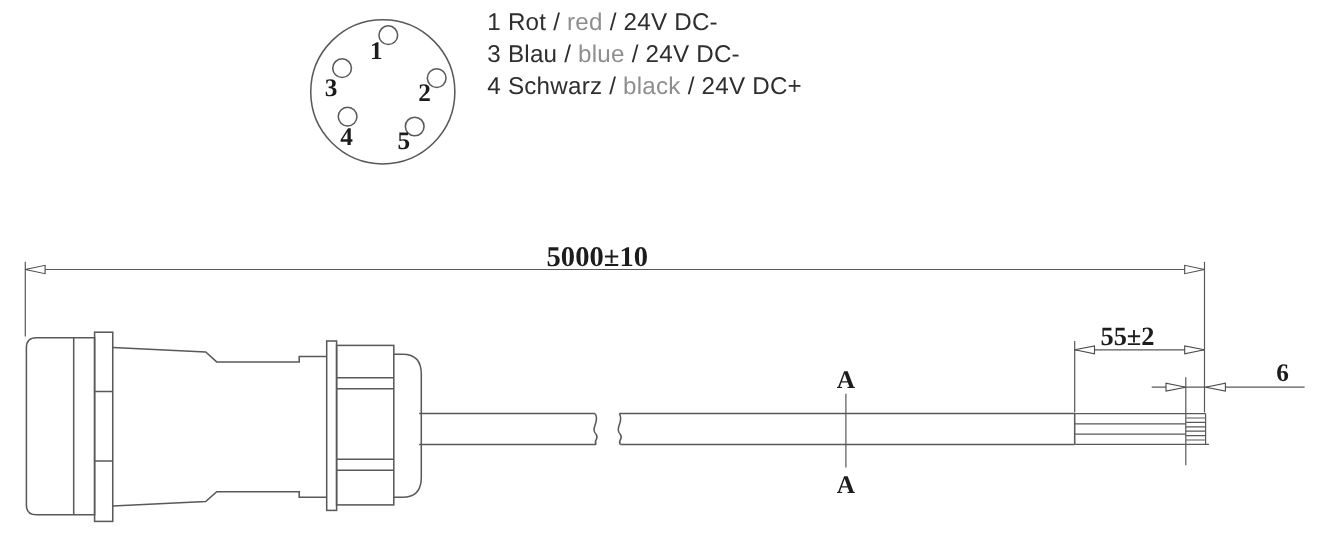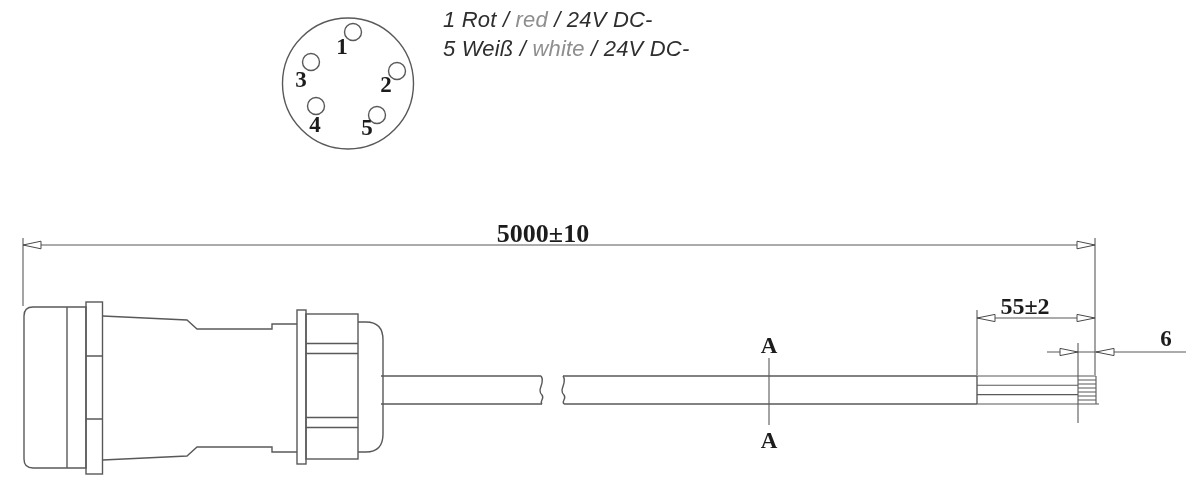--- a/index.html
+++ b/index.html
@@ -12,21 +12,21 @@
   }
   .stage svg{position:absolute;left:0;top:0;}
   
   .legend{
     position:absolute;left:443px;top:6px;
     font-size:22px;line-height:28.8px;
     color:#2e2e2e;
     letter-spacing:0.2px;
     white-space:nowrap;
   }
-  .legend-row span{white-space:pre;font-style:italic;}
+  .legend-row span{white-space:pre;}
   .legend .muted{color:#8e8e8e;text-align:right;}
   
   .ln{stroke:#595959;stroke-width:1.4;fill:none;}
   .thin{stroke:#595959;stroke-width:1.1;fill:none;}
   .arrow{fill:#ffffff;stroke:#4a4a4a;stroke-width:1;}
   .dimtxt{
     font-family:"Liberation Serif", serif;
     font-weight:bold;
     fill:#1c1c1c;
   }
@@ -103,16 +103,17 @@
 
     <g>
       <path class="thin" d="M769,358 V425"></path>
       <text class="dimtxt" x="769" y="353" font-size="23" text-anchor="middle">A</text>
       <text class="dimtxt" x="769" y="448" font-size="23" text-anchor="middle">A</text>
     </g>
   </svg>
 
   <div class="legend">
     <div class="legend-row"><span>1 Rot / </span><span class="muted">red</span><span> / 24V DC-</span></div>
-    <div class="legend-row"><span>5 Weiß / </span><span class="muted">white</span><span> / 24V DC-</span></div>
+    <div class="legend-row"><span>3 Blau / </span><span class="muted">blue</span><span> / 24V DC-</span></div>
+    <div class="legend-row"><span>4 Schwarz / </span><span class="muted">black</span><span> / 24V DC+</span></div>
   </div>
 
 </div>
 
 </body></html>

